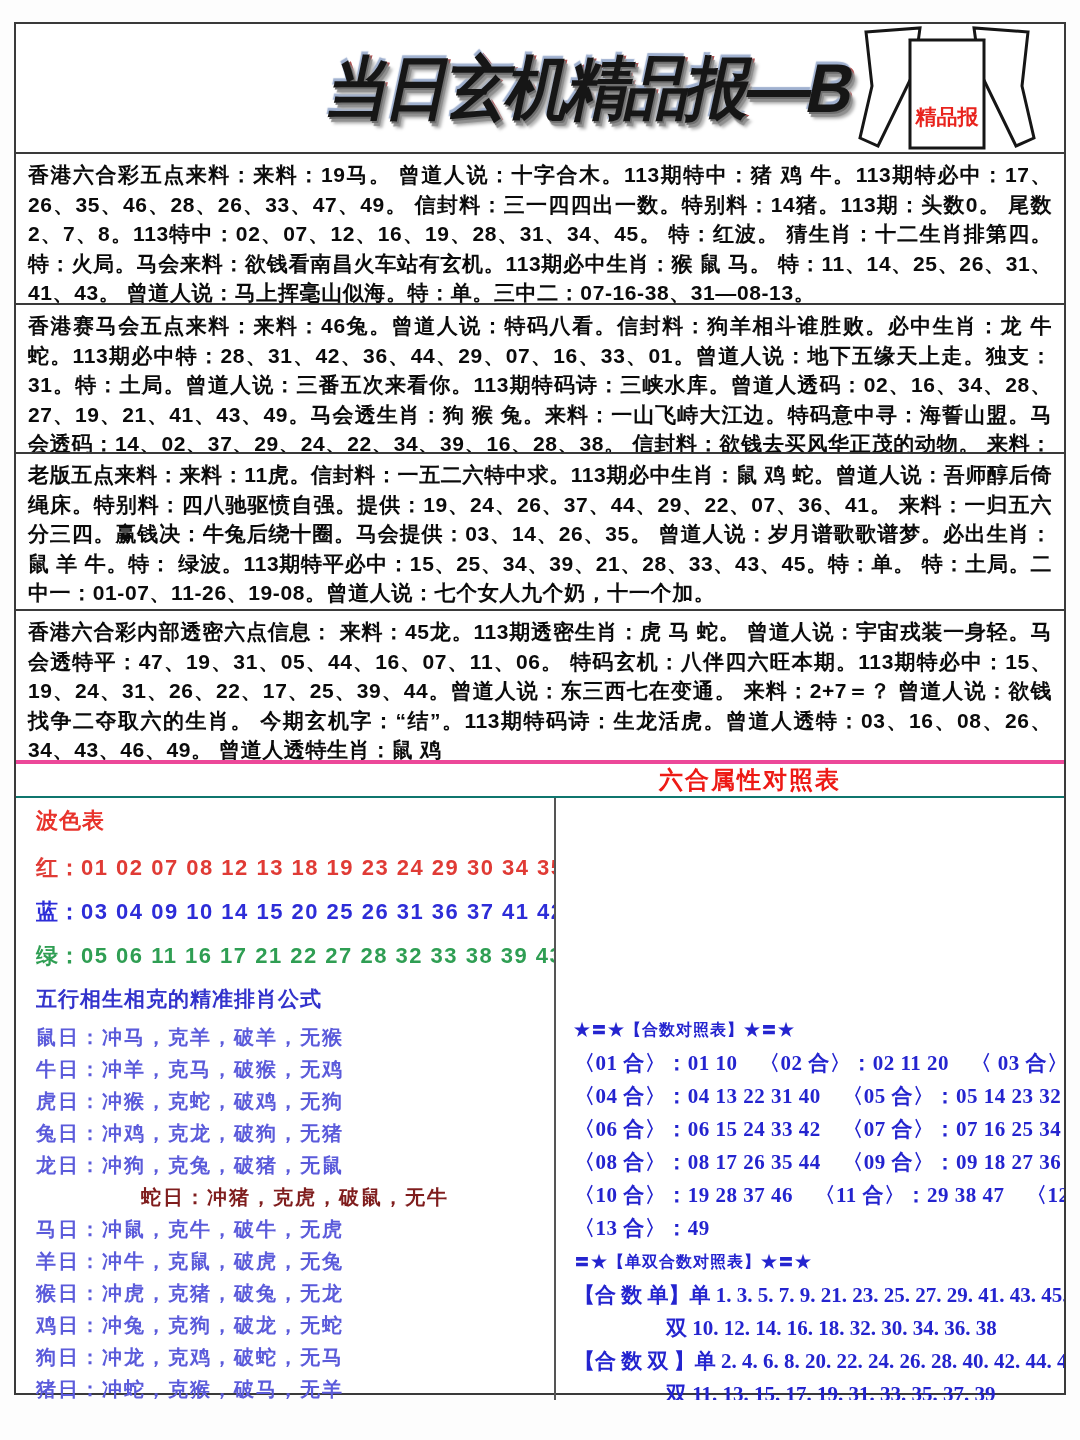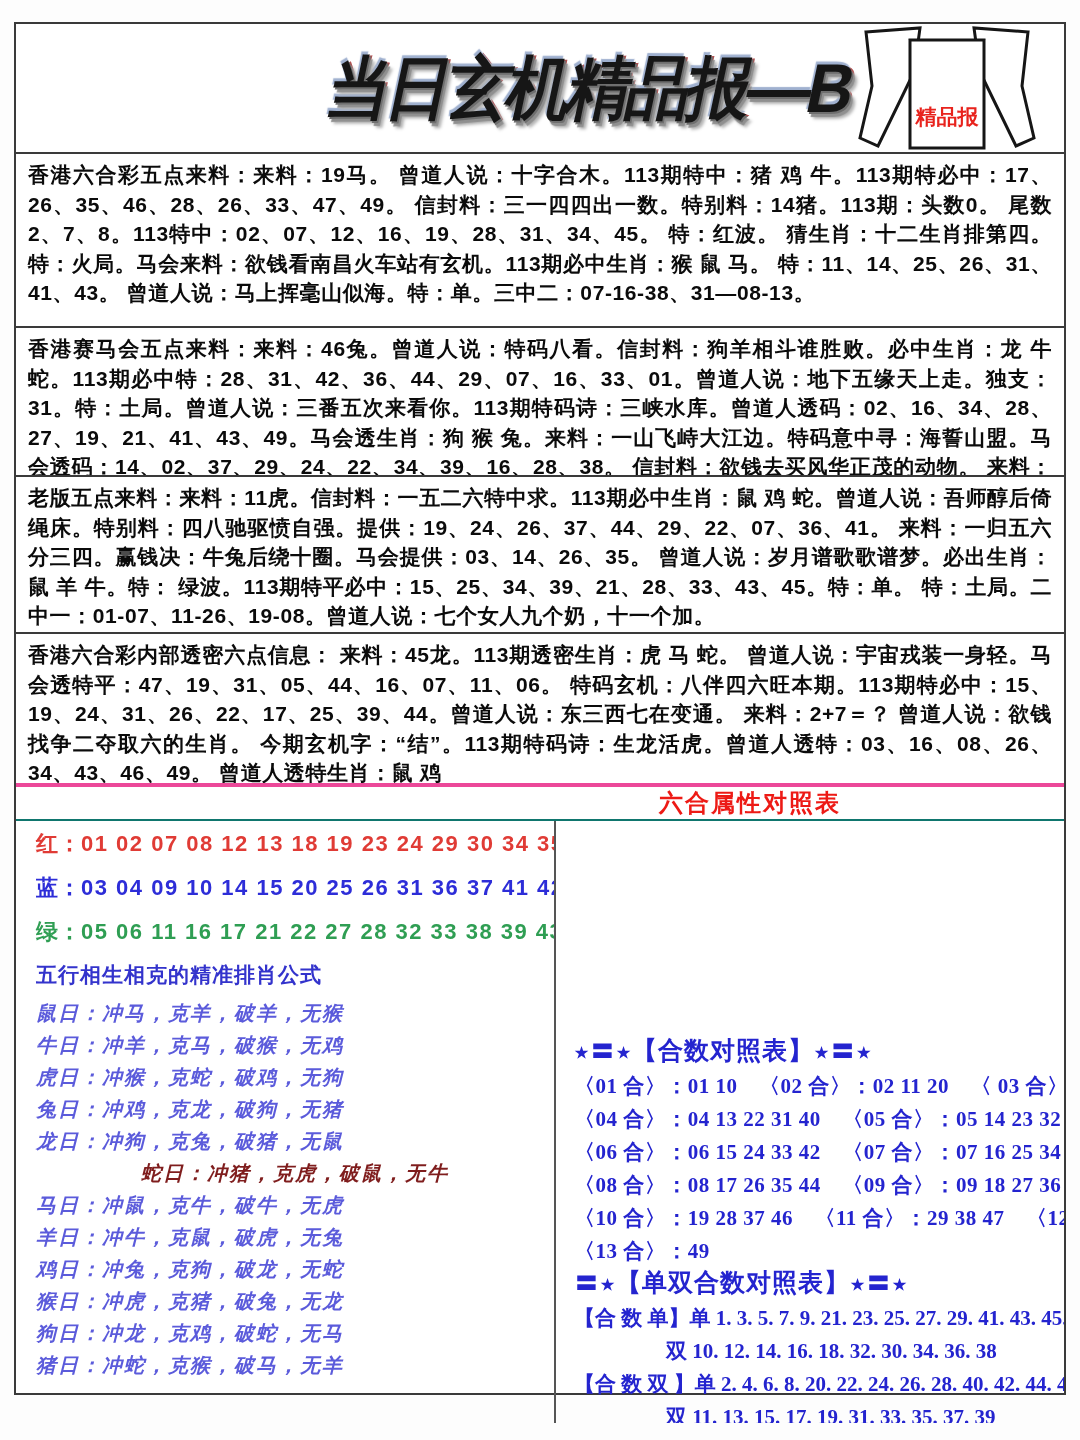--- a/index.html
+++ b/index.html
@@ -16,38 +16,38 @@
            color:#161616;
            text-shadow:2px 2px 0 #6f6f6f,4px 4px 1px #8f8f8f,7px 6px 3px #b6b6b6,
                        -2px -3px 1px #9fb0cf,3px 1px 0 #b05050;}
   .banner{position:absolute;right:28px;top:2px;}
 
   
   .section{box-sizing:border-box;padding:6px 12px 0 12px;border-bottom:2px solid #3a3a3a;
            overflow:hidden;}
   .section p{margin:0;font-size:21px;line-height:29.5px;font-weight:bold;color:#0b0b0b;
              letter-spacing:.6px;text-align:justify;}
-  .s1{height:174px;} .s2{height:149px;} .s3{height:157px;} .s4{height:153px;border-bottom:4px solid #ec4899;}
+  .s1{height:151px;} .s2{height:149px;} .s3{height:157px;} .s4{height:153px;border-bottom:4px solid #ec4899;}
 
   
   .table-title{height:34px;line-height:32px;border-bottom:2px solid #0f766e;box-sizing:border-box;
                text-align:center;padding-left:420px;font-size:24px;font-weight:900;color:#ed1a15;
                letter-spacing:2px;}
   .columns{display:flex;height:602px;}
   .left-col{width:540px;border-right:2px solid #555;box-sizing:border-box;
             padding:8px 0 0 20px;overflow:hidden;}
   .right-col{flex:1;box-sizing:border-box;padding:215px 6px 0 18px;overflow:hidden;}
 
   .bose-title{font-size:22px;font-weight:bold;margin-bottom:17px;letter-spacing:1px;}
   .bose-row{font-size:22px;font-weight:bold;margin-bottom:14px;white-space:nowrap;letter-spacing:.5px;}
   .bose-row .nums{letter-spacing:1.5px;}
   .formula-title{font-size:21px;font-weight:bold;margin:9px 0 8px 0;letter-spacing:1px;}
-  .zodiac-row{font-size:20px;font-weight:bold;line-height:32px;letter-spacing:2px;white-space:nowrap;font-style:italic;}
+  .zodiac-row{font-size:20px;font-weight:bold;line-height:32px;letter-spacing:2px;white-space:nowrap;}
 
-  .hesu-header{font-size:25px;font-weight:900;line-height:34px;letter-spacing:1px;white-space:nowrap;font-family:Liberation Mono, monospace;}
+  .hesu-header{font-size:16px;font-weight:900;line-height:34px;letter-spacing:1px;white-space:nowrap;}
   .hesu-row{font-family:"Liberation Serif",serif;font-size:21px;font-weight:bold;line-height:33px;
             white-space:nowrap;letter-spacing:.5px;}
   .ds-row{font-family:"Liberation Serif",serif;font-size:21px;font-weight:bold;line-height:33px;
           white-space:nowrap;}
   .ds-row.indent{padding-left:92px;}
 </style>
 </head>
 <body>
 
 <div class="page">
@@ -75,20 +75,21 @@
     </div>
     <div class="section s4">
       <p>香港六合彩内部透密六点信息： 来料：45龙。113期透密生肖：虎 马 蛇。 曾道人说：宇宙戎装一身轻。马会透特平：47、19、31、05、44、16、07、11、06。 特码玄机：八伴四六旺本期。113期特必中：15、19、24、31、26、22、17、25、39、44。曾道人说：东三西七在变通。 来料：2+7＝？ 曾道人说：欲钱找争二夺取六的生肖。 今期玄机字：“结”。113期特码诗：生龙活虎。曾道人透特：03、16、08、26、34、43、46、49。 曾道人透特生肖：鼠 鸡</p>
     </div>
 
     <div class="table-title">六合属性对照表</div>
 
     <div class="columns">
 
       <div class="left-col">
+        <div class="bose-title" style="color: rgb(232, 51, 44);">波色表</div>
 
         <div class="bose-row" style="color: rgb(224, 59, 53);">
           <span class="lbl">红：</span><span class="nums">01 02 07 08 12 13 18 19 23 24 29 30 34 35 40 45 46</span>
         </div>
         <div class="bose-row" style="color: rgb(45, 45, 216);">
           <span class="lbl">蓝：</span><span class="nums">03 04 09 10 14 15 20 25 26 31 36 37 41 42 47 48</span>
         </div>
         <div class="bose-row" style="color: rgb(47, 158, 83);">
           <span class="lbl">绿：</span><span class="nums">05 06 11 16 17 21 22 27 28 32 33 38 39 43 44 49</span>
         </div>
@@ -96,22 +97,22 @@
         <div class="formula-title" style="color: rgb(51, 51, 204);">五行相生相克的精准排肖公式</div>
 
         <div class="zodiac-row" style="color: rgb(91, 91, 219);">鼠日：冲马，克羊，破羊，无猴</div>
         <div class="zodiac-row" style="color: rgb(91, 91, 219);">牛日：冲羊，克马，破猴，无鸡</div>
         <div class="zodiac-row" style="color: rgb(91, 91, 219);">虎日：冲猴，克蛇，破鸡，无狗</div>
         <div class="zodiac-row" style="color: rgb(91, 91, 219);">兔日：冲鸡，克龙，破狗，无猪</div>
         <div class="zodiac-row" style="color: rgb(91, 91, 219);">龙日：冲狗，克兔，破猪，无鼠</div>
         <div class="zodiac-row" style="color: #7f1d1d; text-align: center;">蛇日：冲猪，克虎，破鼠，无牛</div>
         <div class="zodiac-row" style="color: rgb(91, 91, 219);">马日：冲鼠，克牛，破牛，无虎</div>
         <div class="zodiac-row" style="color: rgb(91, 91, 219);">羊日：冲牛，克鼠，破虎，无兔</div>
+        <div class="zodiac-row" style="color: rgb(91, 91, 219);">猴日：冲虎，克猪，破兔，无龙</div>
         <div class="zodiac-row" style="color: rgb(91, 91, 219);">鸡日：冲兔，克狗，破龙，无蛇</div>
-        <div class="zodiac-row" style="color: rgb(91, 91, 219);">猴日：冲虎，克猪，破兔，无龙</div>
         <div class="zodiac-row" style="color: rgb(91, 91, 219);">狗日：冲龙，克鸡，破蛇，无马</div>
         <div class="zodiac-row" style="color: rgb(91, 91, 219);">猪日：冲蛇，克猴，破马，无羊</div>
       </div>
 
       <div class="right-col">
         <div class="hesu-header" style="color: rgb(36, 36, 207);">★〓★【合数对照表】★〓★</div>
 
         <div class="hesu-row" style="color: rgb(36, 36, 207);">〈01 合〉：01 10　〈02 合〉：02 11 20　〈 03 合〉：03 12 21 30</div>
         <div class="hesu-row" style="color: rgb(36, 36, 207);">〈04 合〉：04 13 22 31 40　〈05 合〉：05 14 23 32 41</div>
         <div class="hesu-row" style="color: rgb(36, 36, 207);">〈06 合〉：06 15 24 33 42　〈07 合〉：07 16 25 34 43</div>

